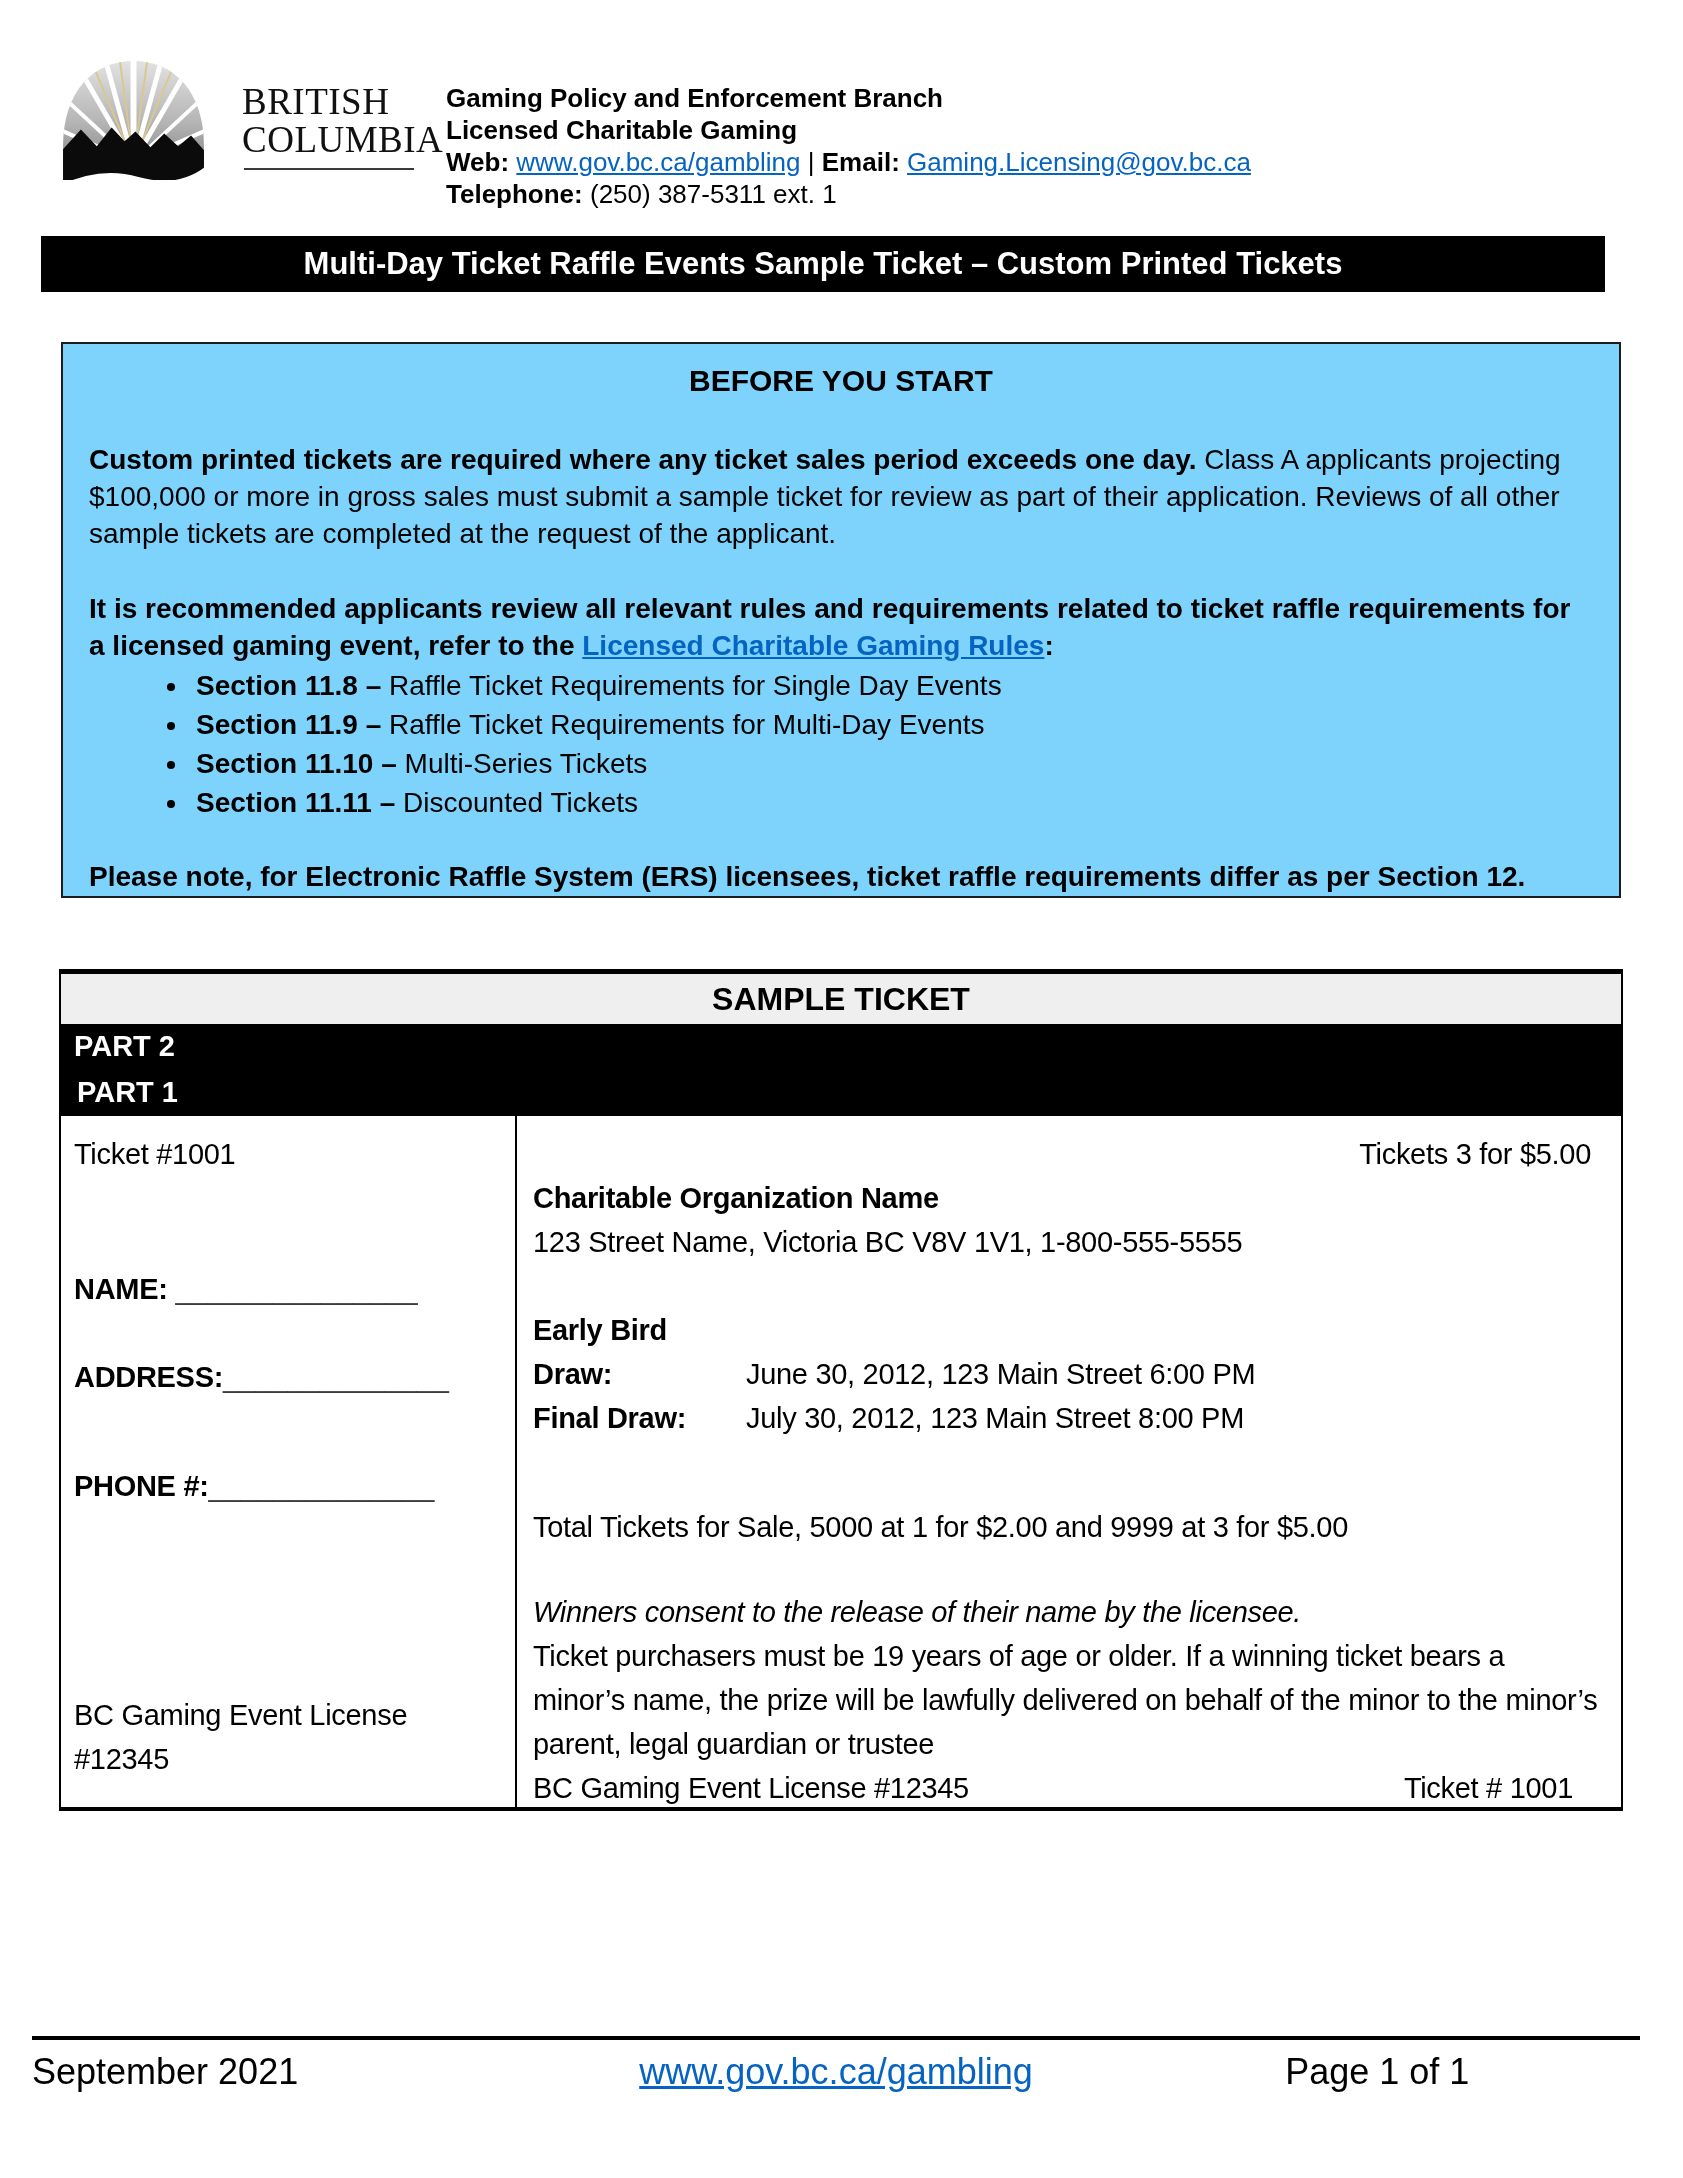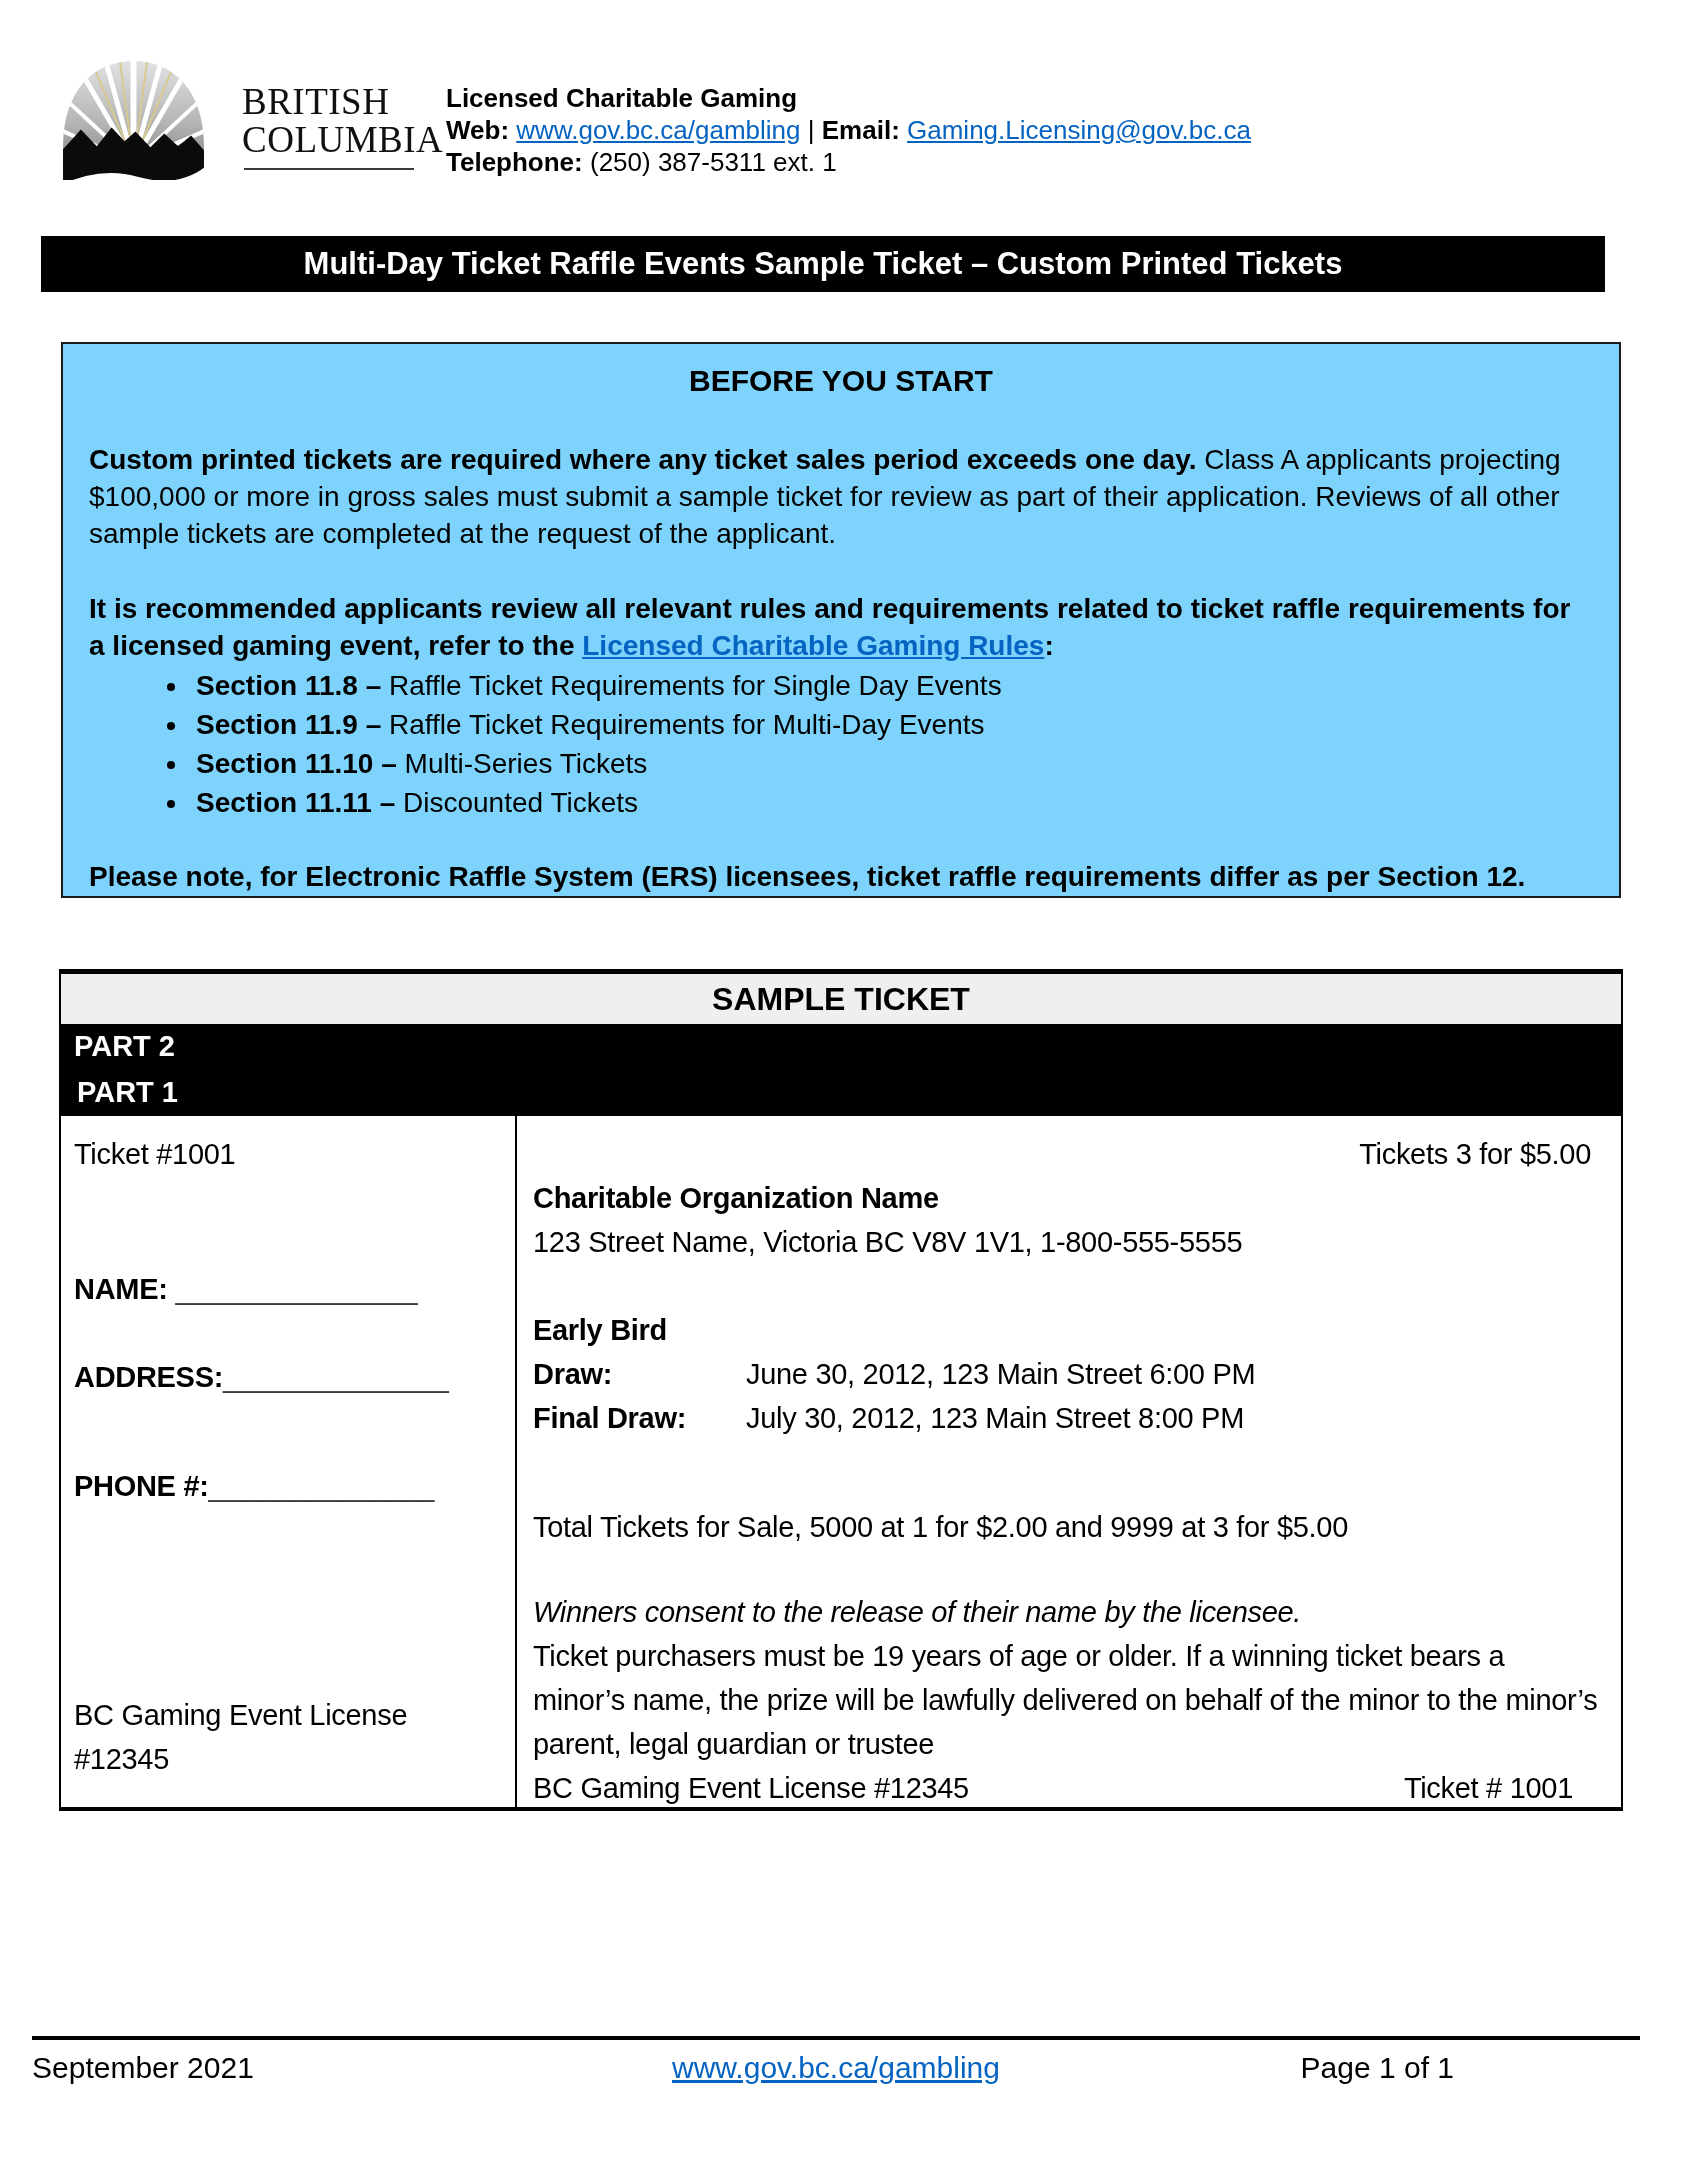--- a/index.html
+++ b/index.html
@@ -69,21 +69,21 @@
   .stub-license { margin-top:auto; }
   .price-line { text-align:right; padding-right:8px; }
   .draw-line .dlabel { display:inline-block; width:213px; }
   .draw1 { margin-top:44px; }
   .total-line { margin-top:65px; }
   .consent-line { margin-top:41px; font-style:italic; }
   .license-row { margin-top:auto; display:flex; justify-content:space-between; padding-right:26px; }
 
   
   .footer-rule { position:absolute; left:32px; top:2036px; width:1608px; height:4px; background:#000; }
-  .footer-row { position:absolute; left:32px; top:2051px; width:1608px; display:flex; font-size:30px; letter-spacing:0;gap:16px; }
+  .footer-row { position:absolute; left:32px; top:2051px; width:1608px; display:flex; font-size:36px; letter-spacing:0;gap:16px; }
   .footer-row > * { flex:1; }
   .footer-center { text-align:center; }
   .footer-right { text-align:center; }
   .footer-row a { color:#0563C1; text-decoration:underline; }
 </style>
 </head>
 <body>
 
 <div class="page">
 
@@ -121,20 +121,21 @@
       </g>
       <path d="M4,126 L4,95 L22,75 L38,92 L53,73 L66,87 L77,77 L92,93 L106,79 L120,92 L133,81 L146,96 L146,126 Z" fill="#0b0b0b"></path>
       <path d="M2,131 Q42,112 80,123 Q120,134 148,112 L148,132 L2,132 Z" fill="#ffffff"></path>
     </svg>
     <div class="logo-text">
       <div>BRITISH</div>
       <div>COLUMBIA</div>
       <div class="logo-underline"></div>
     </div>
     <div class="dept">
+      <div class="b">Gaming Policy and Enforcement Branch</div>
       <div class="b">Licensed Charitable Gaming</div>
       <div><span class="b">Web:</span> <a href="#">www.gov.bc.ca/gambling</a> <span>|</span> <span class="b">Email:</span> <a href="#">Gaming.Licensing@gov.bc.ca</a></div>
       <div><span class="b">Telephone:</span> <span>(250) 387-5311 ext. 1</span></div>
     </div>
   </div>
 
   <div class="title-banner">Multi-Day Ticket Raffle Events Sample Ticket – Custom Printed Tickets</div>
 
   <div class="notice-box">
     <h2>BEFORE YOU START</h2>

